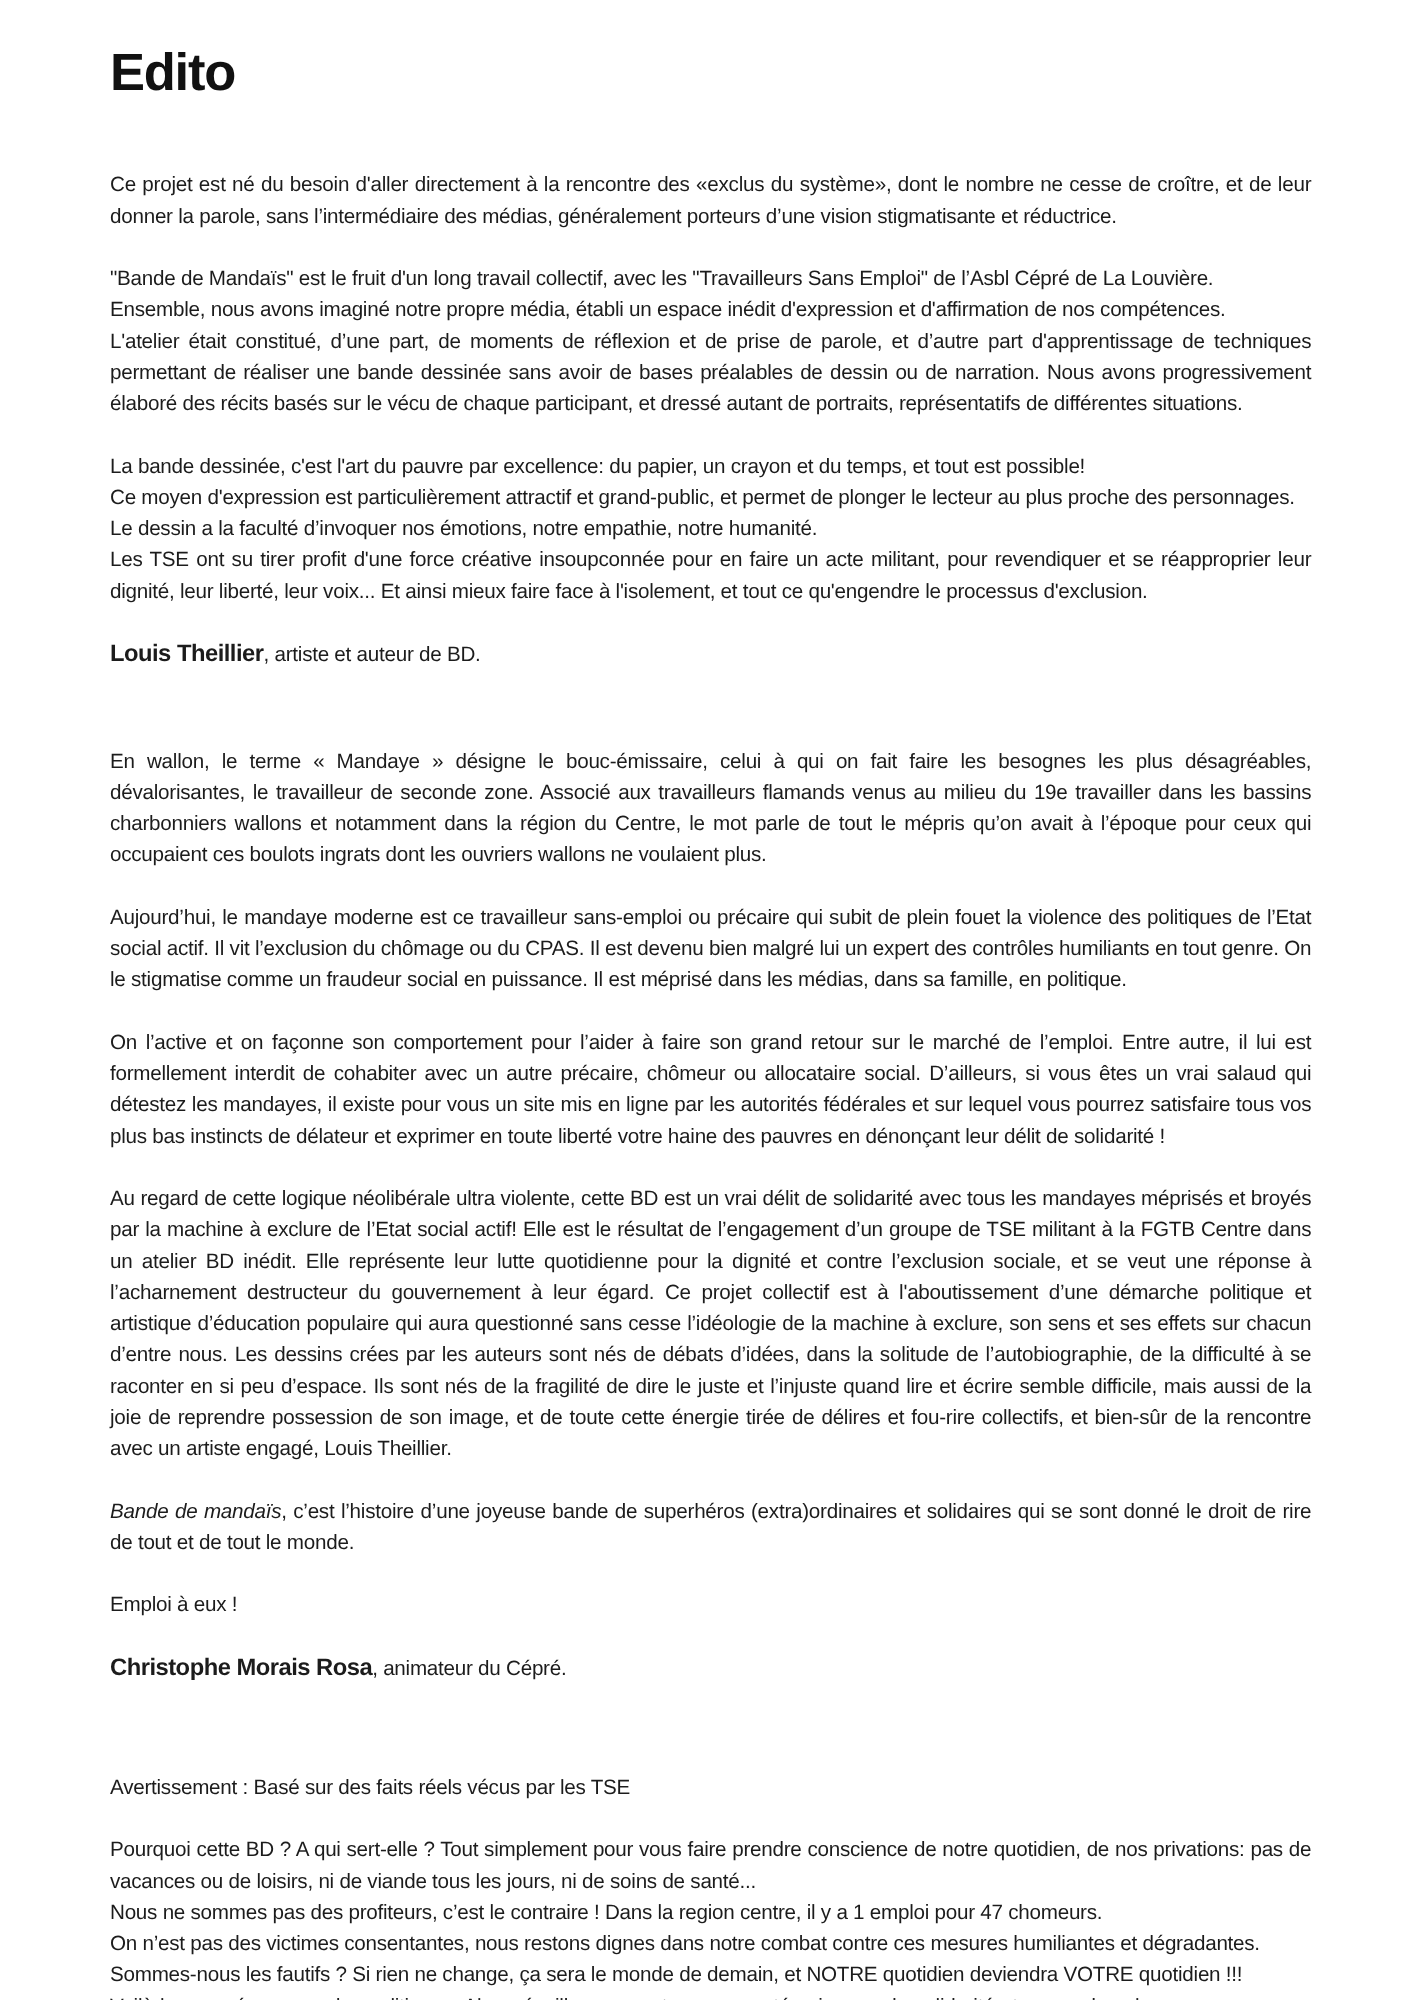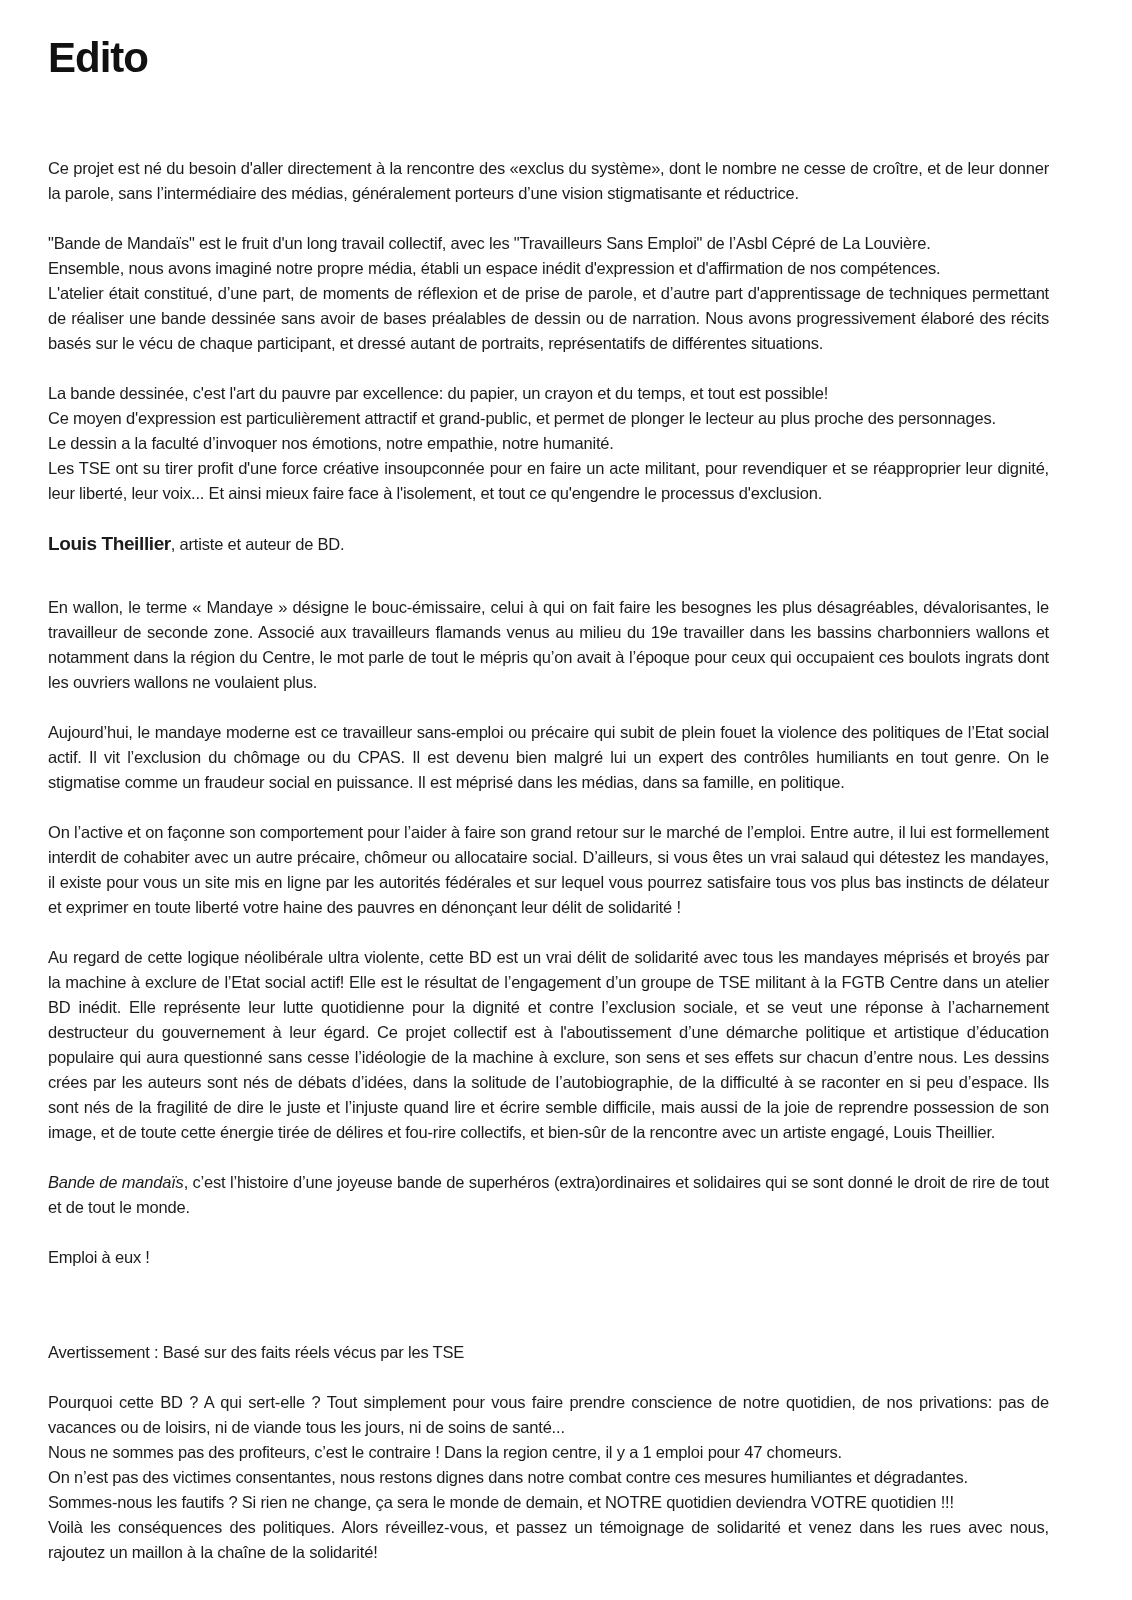--- a/index.html
+++ b/index.html
@@ -7,43 +7,43 @@
     padding: 0;
     background: #ffffff;
   }
   .page {
     position: relative;
     width: 1105px;
     height: 1600px;
     box-sizing: border-box;
     background: #ffffff;
     color: #1c1c1c;
-    padding: 22px 56px 0 48px;
+    padding: 22px 56px 0 88px;
     overflow: hidden;
     font-family: "Liberation Sans", sans-serif;
   }
   .title {
     font-size: 42px;
     font-weight: 700;
     letter-spacing: -1px;
     margin: 12px 0 0 0;
     color: #111111;
     font-family: "Liberation Sans", sans-serif;
   }
   .para {
     font-size: 16.5px;
     line-height: 25px;
     letter-spacing: -0.2px;
     text-align: justify;
     white-space: pre-line;
     margin: 0 0 25px 0;
   }
   .para.no-justify { text-align: left; }
-  .gap-title   { margin-top: 74px; }
-  .gap-section { margin-top: 38px; }
+  .gap-title   { margin-top: 54px; }
+  .gap-section { margin-top: 60px; }
   .gap-md      { }
   .gap-lg      { margin-top: 34px; }
   .gap-xl      { margin-top: 70px; }
   .sig {
     font-size: 16.5px;
     line-height: 25px;
     letter-spacing: -0.2px;
     margin: 16px 0 25px 0;
     text-align: left;
   }
@@ -79,20 +79,21 @@
   <p class="para">Aujourd’hui, le mandaye moderne est ce travailleur sans-emploi ou précaire qui subit de plein fouet la violence des politiques de l’Etat social actif. Il vit l’exclusion du chômage ou du CPAS. Il est devenu bien malgré lui un expert des contrôles humiliants en tout genre. On le stigmatise comme un fraudeur social en puissance. Il est méprisé dans les médias, dans sa famille, en politique.</p>
 
   <p class="para">On l’active et on façonne son comportement pour l’aider à faire son grand retour sur le marché de l’emploi. Entre autre, il lui est formellement interdit de cohabiter avec un autre précaire, chômeur ou allocataire social. D’ailleurs, si vous êtes un vrai salaud qui détestez les mandayes, il existe pour vous un site mis en ligne par les autorités fédérales et sur lequel vous pourrez satisfaire tous vos plus bas instincts de délateur et exprimer en toute liberté votre haine des pauvres en dénonçant leur délit de solidarité !</p>
 
   <p class="para">Au regard de cette logique néolibérale ultra violente, cette BD est un vrai délit de solidarité avec tous les mandayes méprisés et broyés par la machine à exclure de l’Etat social actif! Elle est le résultat de l’engagement d’un groupe de TSE militant à la FGTB Centre dans un atelier BD inédit. Elle représente leur lutte quotidienne pour la dignité et contre l’exclusion sociale, et se veut une réponse à l’acharnement destructeur du gouvernement à leur égard. Ce projet collectif est à l'aboutissement d’une démarche politique et artistique d’éducation populaire qui aura questionné sans cesse l’idéologie de la machine à exclure, son sens et ses effets sur chacun d’entre nous. Les dessins crées par les auteurs sont nés de débats d’idées, dans la solitude de l’autobiographie, de la difficulté à se raconter en si peu d’espace. Ils sont nés de la fragilité de dire le juste et l’injuste quand lire et écrire semble difficile,  mais aussi de la joie de reprendre possession de son image, et de toute cette énergie tirée de délires et fou-rire collectifs, et bien-sûr de la rencontre avec un artiste engagé, Louis Theillier.</p>
 
   <p class="para gap-md"><span class="lead-italic">Bande de mandaïs</span><span>, c’est l’histoire d’une joyeuse bande de superhéros (extra)ordinaires et solidaires qui se sont donné le droit de rire de tout et de tout le monde.</span></p>
 
   <p class="para no-justify">Emploi à eux !</p>
 
+  <p class="sig gap-lg"><span class="sig-name">Christophe Morais Rosa</span><span>, animateur du Cépré.</span></p>
 
   <p class="para no-justify gap-xl">Avertissement : Basé sur des faits réels vécus par les TSE</p>
 
   <p class="para gap-md">Pourquoi cette BD ? A qui sert-elle ?  Tout simplement pour vous faire prendre conscience de notre quotidien,  de nos privations: pas de vacances ou de loisirs, ni de viande tous les jours, ni de soins de santé...
 Nous ne sommes pas des profiteurs, c’est le contraire ! Dans la region centre, il y a 1 emploi pour 47 chomeurs.
 On n’est pas des victimes consentantes, nous restons dignes dans notre combat contre ces mesures humiliantes et dégradantes.
 Sommes-nous les fautifs ? Si rien ne change, ça sera le monde de demain, et NOTRE quotidien deviendra VOTRE quotidien !!!
 Voilà les conséquences des politiques. Alors réveillez-vous, et passez un témoignage de solidarité et venez dans les rues avec nous, rajoutez un maillon à la chaîne de la solidarité!</p>
 
 </main>

